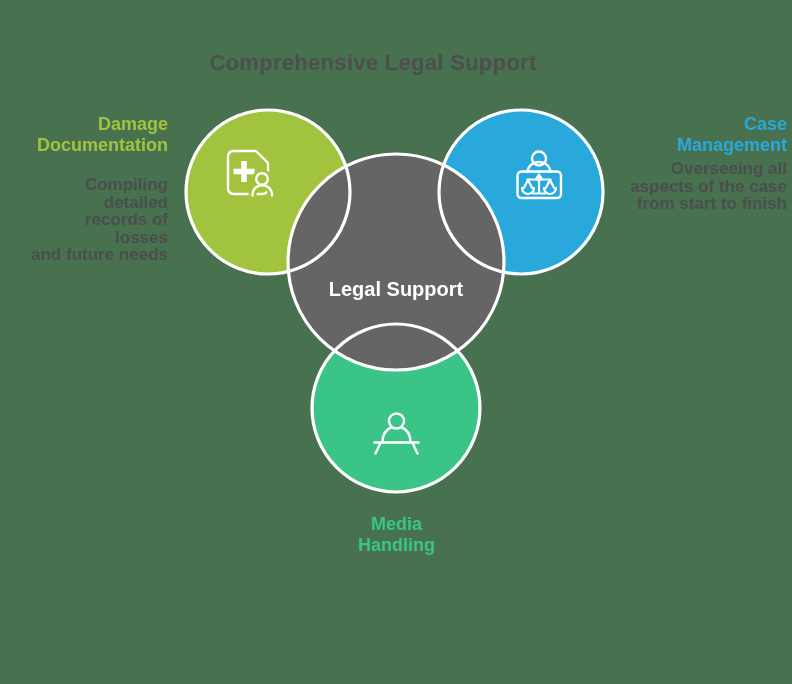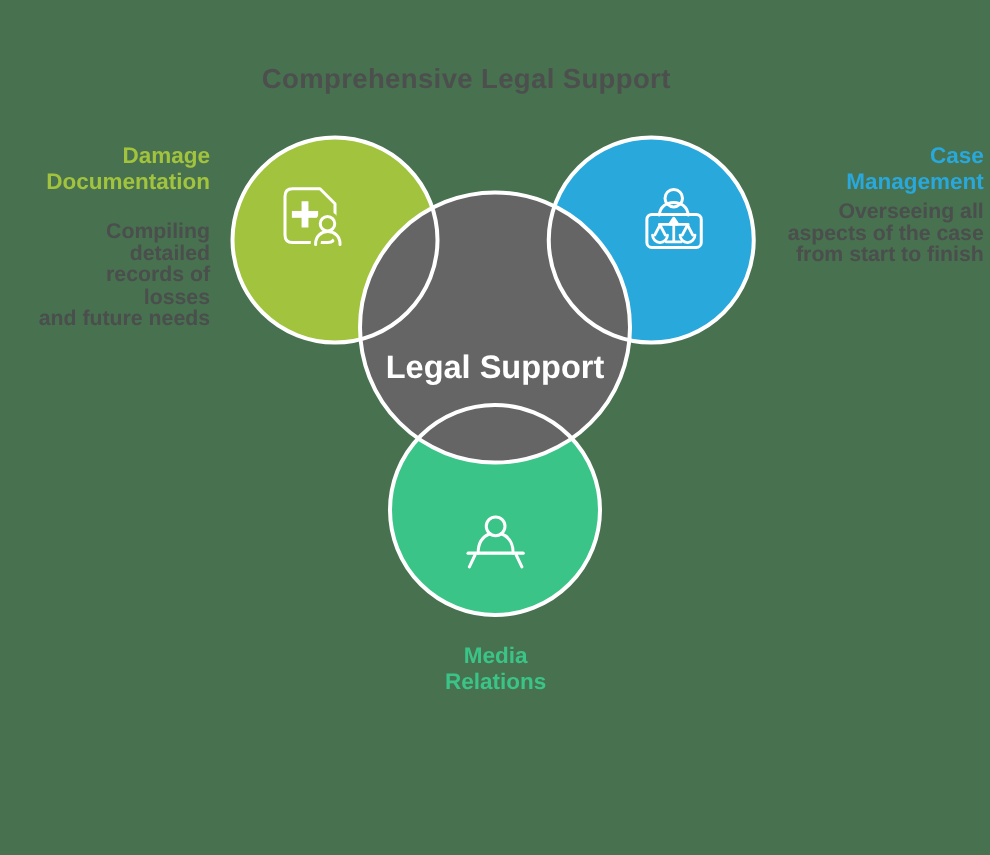--- a/index.html
+++ b/index.html
@@ -44,21 +44,21 @@
   .left-label  { top: 114px; left: 18px;  width: 150px; }
   .left-desc   { top: 176px; left: 30px;  width: 138px; }
   .right-label { top: 114px; left: 627px; width: 160px; }
   .right-desc  { top: 160px; left: 627px; width: 160px; }
   .bottom-label{ top: 514px; left: 316px; width: 161px; }
   .bottom-desc { top: 576px; left: 306px; width: 181px; }
   .center-label {
     position: absolute;
     top: 278px; left: 296px; width: 200px;
     text-align: center;
-    font-size: 26px;
+    font-size: 20px;
     font-weight: 700;
     color: #ffffff;
   }
 </style>
 </head>
 <body>
 
 <div class="stage" style="background-color: rgb(72, 113, 80);">
 
   <div class="title">Comprehensive Legal Support</div>
@@ -124,15 +124,15 @@
 records of losses
 and future needs</div>
 
   <div class="label right-label align-left" style="color: rgb(41, 168, 220);">Case
 Management</div>
   <div class="desc right-desc align-left">Overseeing all
 aspects of the case
 from start to finish</div>
 
   <div class="label bottom-label align-center" style="color: rgb(59, 196, 135);">Media
-Relations</div>
+Handling</div>
 
 </div>
 
 </body></html>

